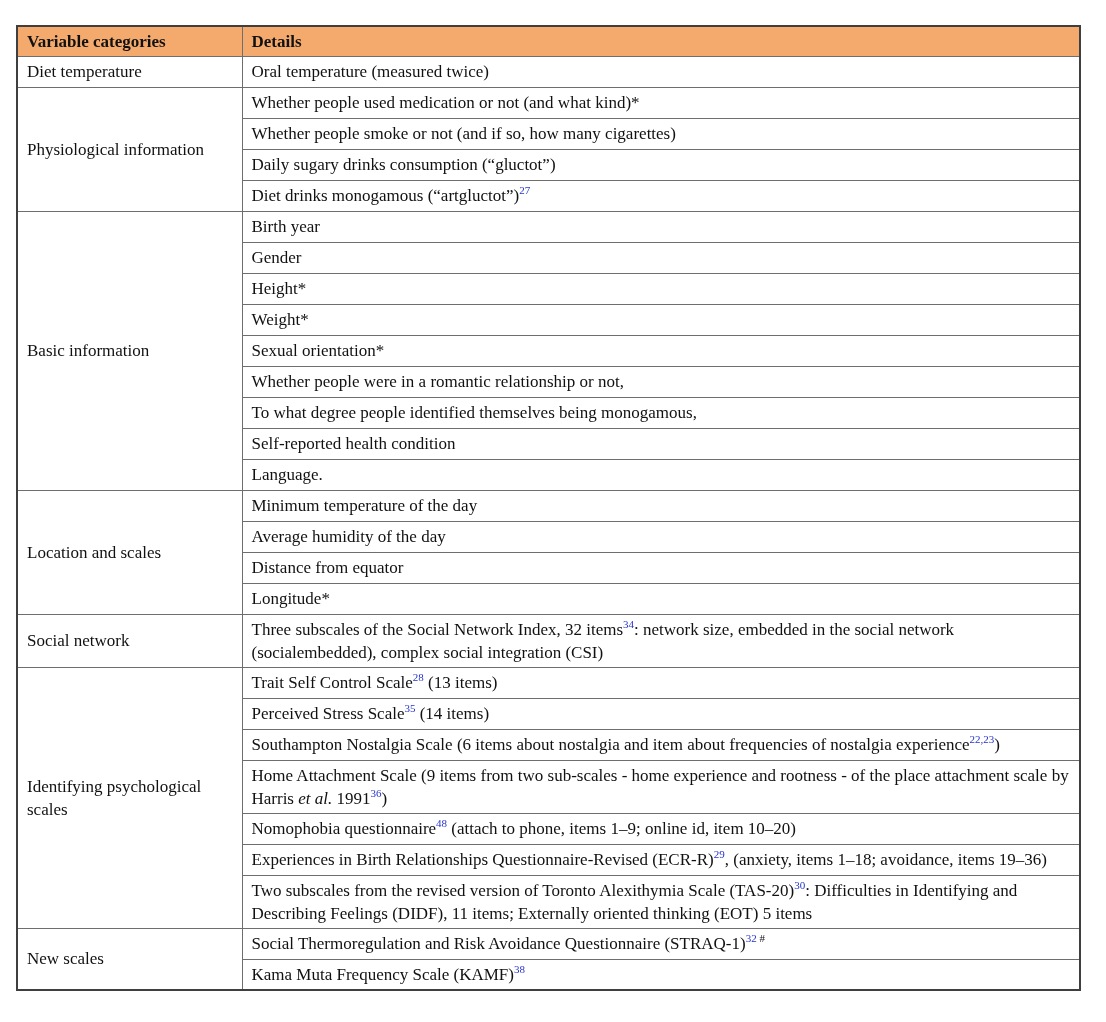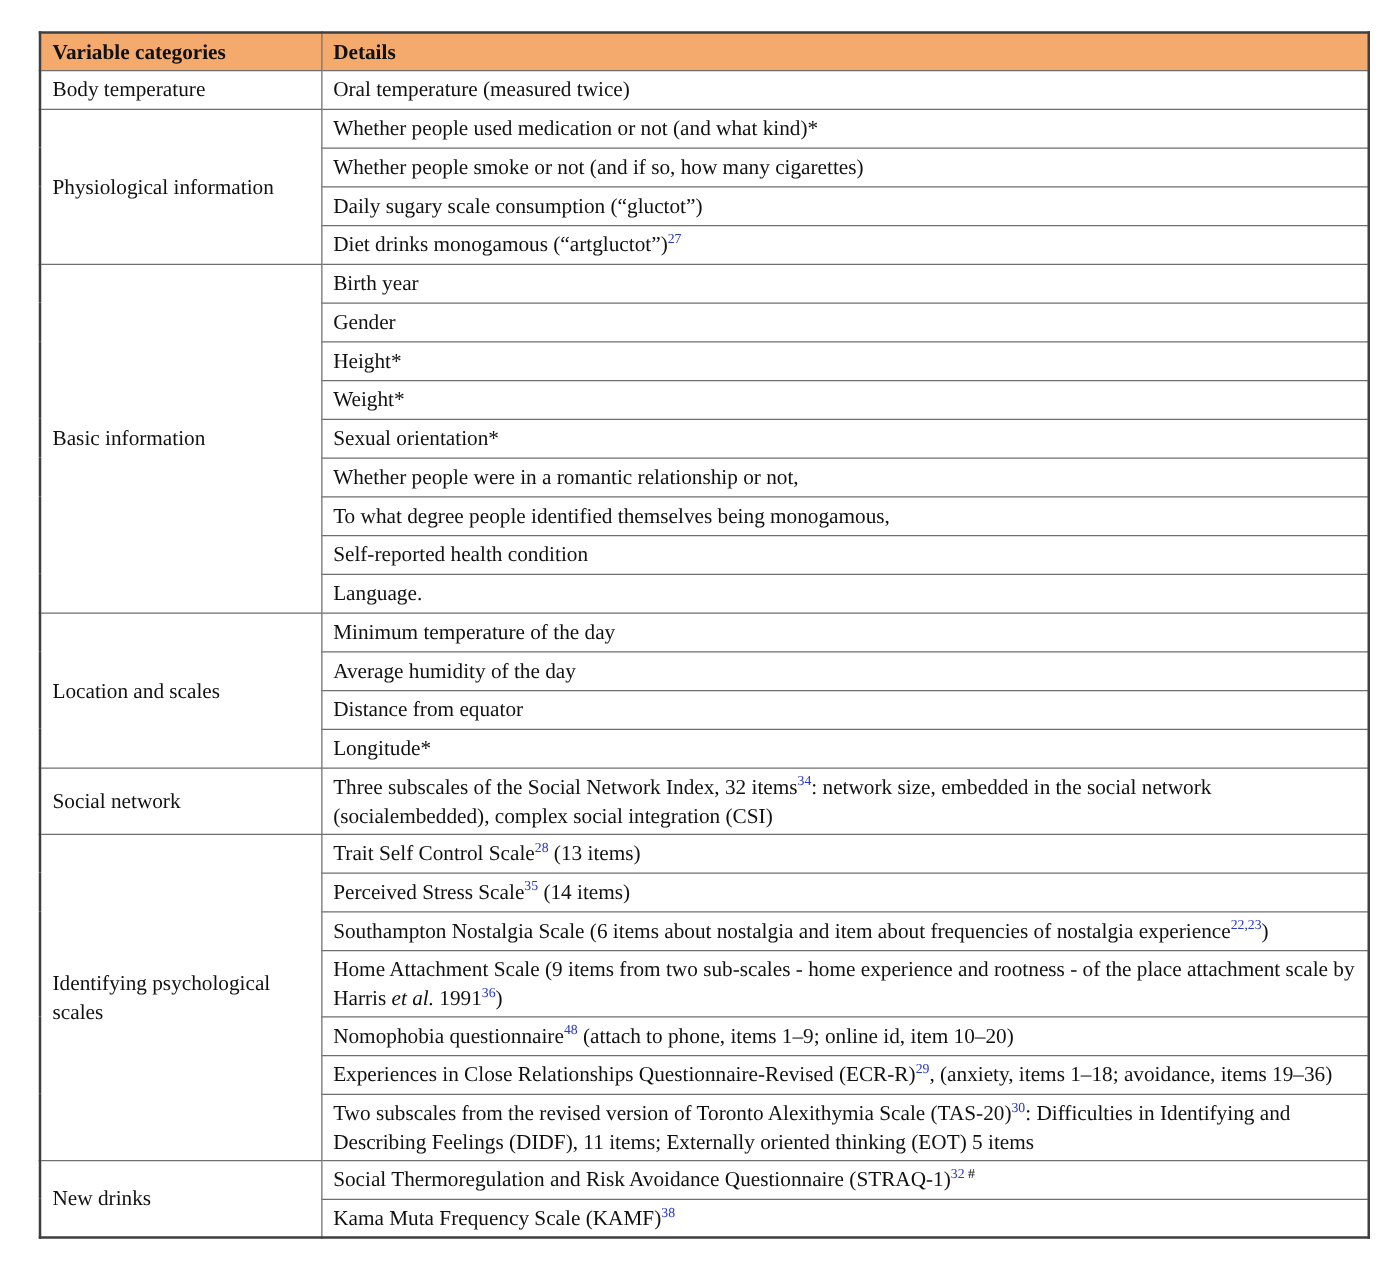--- a/index.html
+++ b/index.html
@@ -16,21 +16,21 @@
     background: #ffffff;
   }
   body {
     width: 1106px;
     height: 1022px;
     overflow: hidden;
     font-family: "Liberation Serif", "DejaVu Serif", serif;
     color: var(--text-color);
   }
   .table-wrap {
-    margin: 25px 23px 0 31px;
+    margin: 25px 23px 0 16px;
   }
   table {
     border-collapse: collapse;
     width: 1065px;
     table-layout: fixed;
     border: 2px solid var(--outer-border);
   }
   col.c1 { width: 225px; }
   th, td {
     border: 1px solid var(--inner-border);
@@ -72,32 +72,32 @@
       <col class="c2">
     </colgroup>
     <thead>
       <tr class="header-row">
         <th>Variable categories</th>
         <th>Details</th>
       </tr>
     </thead>
     <tbody>
         <tr>
-          <td class="cat" rowspan="1">Body temperature</td>
+          <td class="cat" rowspan="1">Diet temperature</td>
           <td class="det"><span>Oral temperature (measured twice)</span></td>
         </tr>
         <tr>
           <td class="cat" rowspan="4">Physiological information</td>
           <td class="det"><span>Whether people used medication or not (and what kind)*</span></td>
         </tr>
         <tr>
           <td class="det"><span>Whether people smoke or not (and if so, how many cigarettes)</span></td>
         </tr>
         <tr>
-          <td class="det"><span>Daily sugary scale consumption (“gluctot”)</span></td>
+          <td class="det"><span>Daily sugary drinks consumption (“gluctot”)</span></td>
         </tr>
         <tr>
           <td class="det"><span>Diet drinks monogamous (“artgluctot”)</span><sup class="ref">27</sup></td>
         </tr>
         <tr>
           <td class="cat" rowspan="9">Basic information</td>
           <td class="det"><span>Birth year</span></td>
         </tr>
         <tr>
           <td class="det"><span>Gender</span></td>
@@ -150,27 +150,27 @@
         <tr>
           <td class="det"><span>Southampton Nostalgia Scale (6 items about nostalgia and item about frequencies of nostalgia experience</span><sup class="ref">22,23</sup><span>)</span></td>
         </tr>
         <tr>
           <td class="det"><span>Home Attachment Scale (9 items from two sub-scales - home experience and rootness - of the place attachment scale by Harris </span><i>et al.</i><span> 1991</span><sup class="ref">36</sup><span>)</span></td>
         </tr>
         <tr>
           <td class="det"><span>Nomophobia questionnaire</span><sup class="ref">48</sup><span> (attach to phone, items 1–9; online id, item 10–20)</span></td>
         </tr>
         <tr>
-          <td class="det"><span>Experiences in Close Relationships Questionnaire-Revised (ECR-R)</span><sup class="ref">29</sup><span>, (anxiety, items 1–18; avoidance, items 19–36)</span></td>
+          <td class="det"><span>Experiences in Birth Relationships Questionnaire-Revised (ECR-R)</span><sup class="ref">29</sup><span>, (anxiety, items 1–18; avoidance, items 19–36)</span></td>
         </tr>
         <tr>
           <td class="det"><span>Two subscales from the revised version of Toronto Alexithymia Scale (TAS-20)</span><sup class="ref">30</sup><span>: Difficulties in Identifying and Describing Feelings (DIDF), 11 items; Externally oriented thinking (EOT) 5 items</span></td>
         </tr>
         <tr>
-          <td class="cat" rowspan="2">New drinks</td>
+          <td class="cat" rowspan="2">New scales</td>
           <td class="det"><span>Social Thermoregulation and Risk Avoidance Questionnaire (STRAQ-1)</span><sup class="ref">32</sup><sup class="mark"> #</sup></td>
         </tr>
         <tr>
           <td class="det"><span>Kama Muta Frequency Scale (KAMF)</span><sup class="ref">38</sup></td>
         </tr>
       </tbody>
   </table>
 </div>
 
 </body></html>

